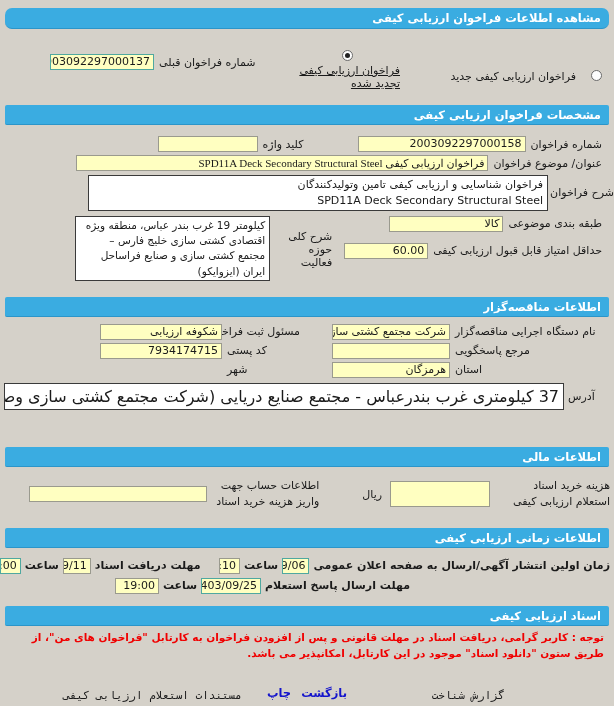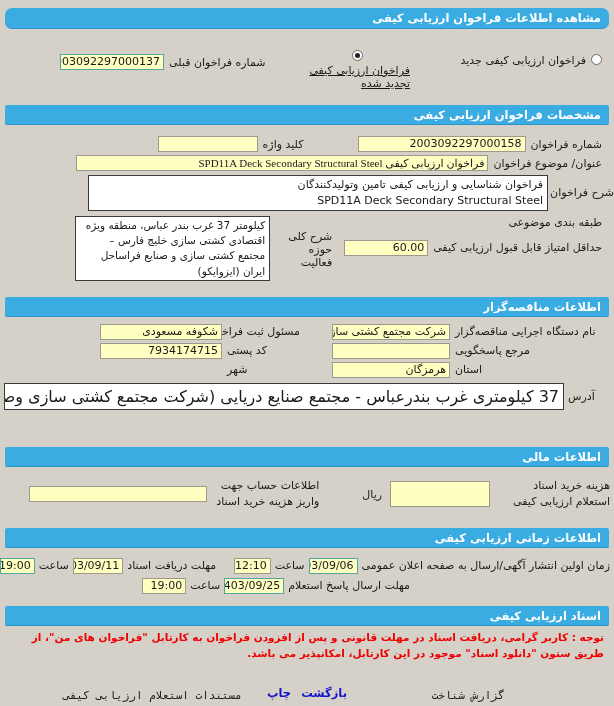--- a/index.html
+++ b/index.html
@@ -62,21 +62,21 @@
   }
   .radio.checked::after {
     content: "";
     position: absolute;
     top: 2px; left: 2px;
     width: 5px; height: 5px;
     border-radius: 50%;
     background: #222;
   }
   .radio-section { margin-top: 21px; min-height: 40px; align-items: flex-start; }
-  .radio-group1 { display: flex; align-items: flex-start; gap: 5px; margin-top: 4px; }
+  .radio-group1 { display: flex; align-items: flex-start; gap: 15px; margin-top: 20px; }
   .radio-col { display: flex; flex-direction: column; align-items: center; width: 112px; margin-right: 42px; }
   .radio-col .radio { margin-bottom: 3px; }
   .radio-col .lbl { white-space: normal; text-align: right; width: 105px; padding: 0; text-decoration: underline; }
   .prev-group { display: flex; align-items: center; margin-right: 36px; margin-top: 4px; }
   
   .specs-bar { margin-top: 15px; }
   .r-num { margin-top: 11px; }
   .r-title { margin-top: 3px; }
   .r-desc { margin-top: 4px; align-items: center; padding-right: 0; }
   .r-desc .lbl { width: 66px; text-align: left; padding-left: 14px; }
@@ -102,21 +102,21 @@
   .addr-row .lbl { text-align: left; width: 38px; padding-left: 4px; }
   .addr-box { width: 560px; min-height: 20px; white-space: nowrap; font-size: 16px; }
   
   .fin-row { margin-top: 11px; align-items: center; padding-right: 4px; }
   .fin-lbl { white-space: normal; width: 120px; text-align: right; padding-left: 6px; line-height: 1.5; }
   .fin-lbl2 { white-space: normal; width: 112px; text-align: right; padding-left: 6px; line-height: 1.5; margin-right: 38px; }
   .rial { margin-right: 8px; }
   
   .time-row1 { margin-top: 10px; padding-right: 4px; }
   .time-row2 { margin-top: 4px; padding-right: 4px; margin-right: 200px; }
-  .t-lbl { padding-left: 4px; }
+  .t-lbl { padding-left: 4px; font-weight: bold; }
   .gap20 { width: 18px; flex: 0 0 auto; }
   
   .warning {
     color: #f00000;
     font-weight: bold;
     margin: 4px 10px 0 10px;
     text-align: right;
     line-height: 1.5;
     font-size: 10.5px;
   }
@@ -191,40 +191,41 @@
 <div class="row r-desc">
   <span class="lbl">شرح فراخوان</span>
   <span class="textarea desc-box">فراخوان شناسایی و ارزیابی کیفی تامین وتولیدکنندگان
 SPD11A Deck Secondary  Structural Steel</span>
 </div>
 
 <div class="row r-cat-zone">
   <div class="cat-col">
     <div class="row">
       <span class="lbl">طبقه بندی موضوعی</span>
+      <span class="input" style="width:114px;">کالا</span>
     </div>
     <div class="row">
       <span class="lbl">حداقل امتیاز قابل قبول ارزیابی کیفی</span>
       <span class="input" style="width:84px;text-align:right;">60.00</span>
     </div>
   </div>
   <div class="activity-group">
     <span class="lbl">شرح کلی حوزه فعالیت</span>
-    <span class="textarea activity-box">کیلومتر 37 غرب بندر عباس، منطقه ویژه اقتصادی کشتی سازی خلیج فارس – مجتمع کشتی سازی و صنایع فراساحل ایران (ایزوایکو)</span>
+    <span class="textarea activity-box">کیلومتر 19 غرب بندر عباس، منطقه ویژه اقتصادی کشتی سازی خلیج فارس – مجتمع کشتی سازی و صنایع فراساحل ایران (ایزوایکو)</span>
   </div>
 </div>
 
 <div class="bar" style="margin-top:16px;">اطلاعات مناقصه‌گزار</div>
 
 <div class="tender-grid">
   <span class="lbl">نام دستگاه اجرایی مناقصه‌گزار</span>
   <span class="input">شرکت مجتمع کشتی سازی</span>
   <span></span>
   <span class="lbl">مسئول ثبت فراخوان</span>
-  <span class="input">شکوفه مسعودی</span>
+  <span class="input">شکوفه ارزیابی</span>
 
   <span class="lbl">مرجع پاسخگویی</span>
   <span class="input"></span>
   <span></span>
   <span class="lbl">کد پستی</span>
   <span class="input">7934174715</span>
 
   <span class="lbl">استان</span>
   <span class="input">هرمزگان</span>
   <span></span>

